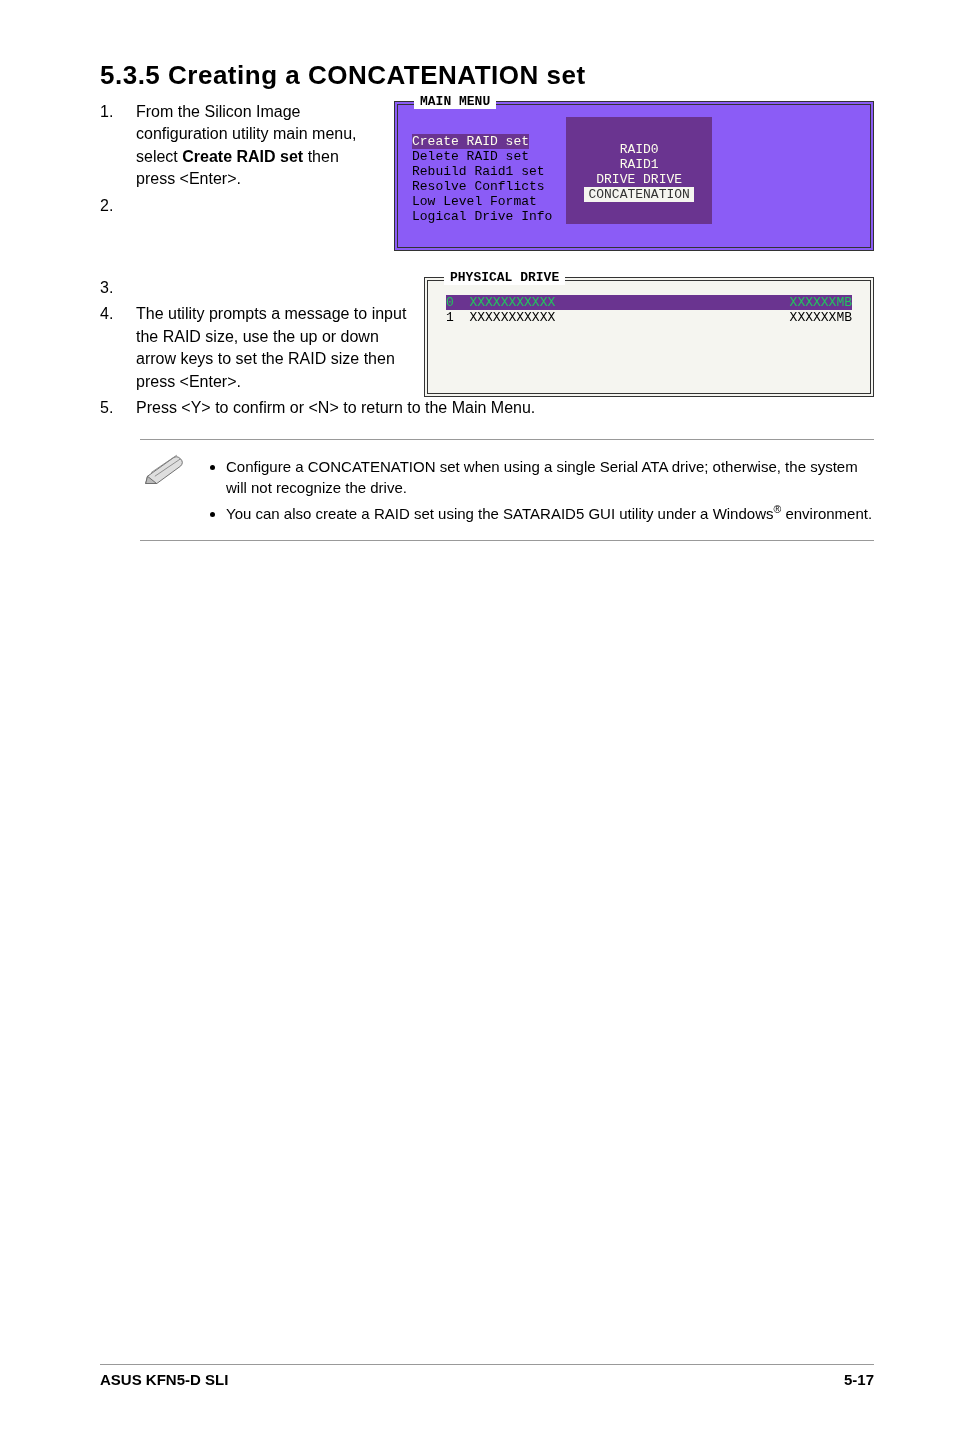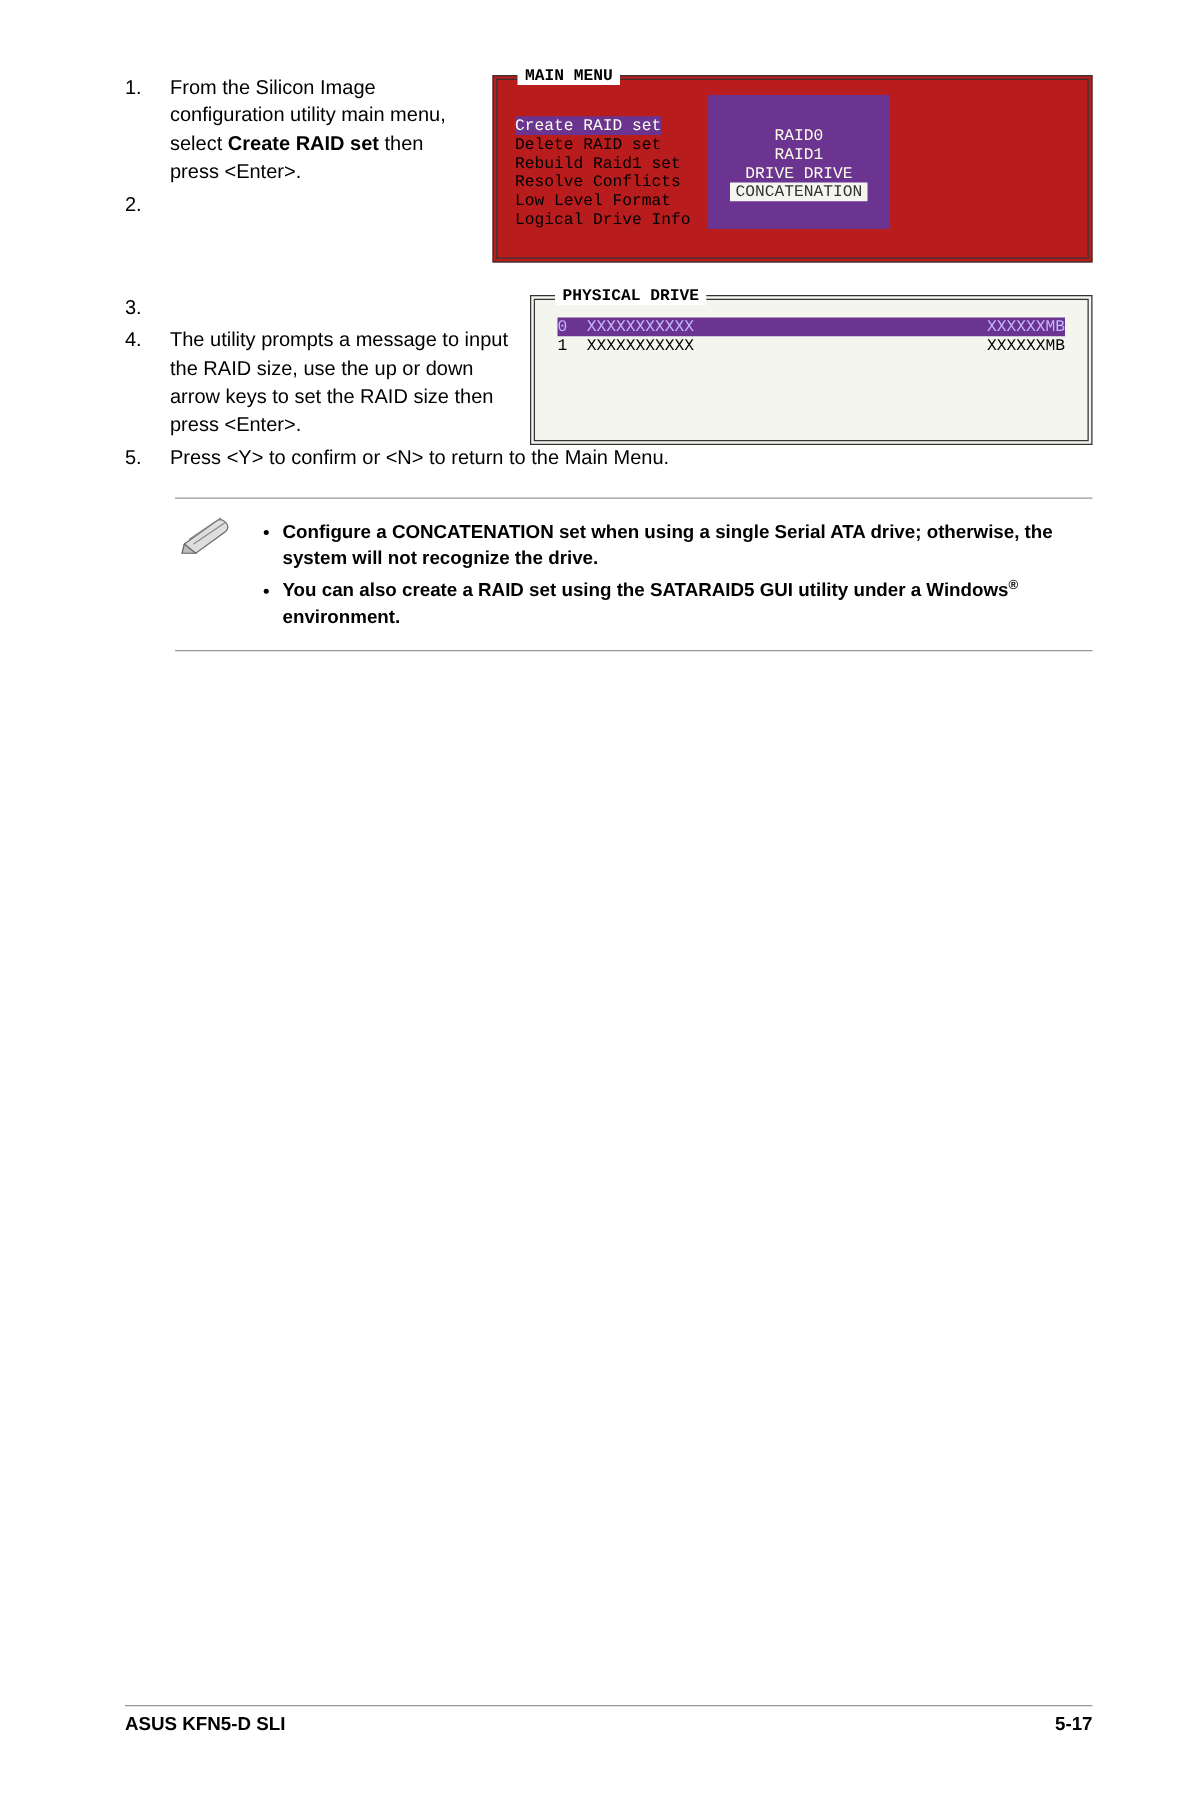--- a/index.html
+++ b/index.html
@@ -51,21 +51,21 @@
   .body {
     flex: 1;
   }
   .bold { font-weight: bold; }
 
   
   .menu-panel {
     flex: 1;
     position: relative;
     border: 4px double #333;
-    background: #b91c1c;
+    background: #8b5cf6;
     padding: 14px 14px 16px 14px;
     font-family: "Courier New", monospace;
     font-size: 13px;
     min-height: 150px;
     box-sizing: border-box;
   }
   .menu-panel .legend, .phys-panel .legend {
     position: absolute;
     top: -11px;
     left: 16px;
@@ -119,21 +119,21 @@
     font-family: "Courier New", monospace;
     font-size: 13px;
     box-sizing: border-box;
   }
   .phys-row {
     display: flex;
     justify-content: space-between;
   }
   .phys-row.sel {
     background: #6a3490;
-    color: #c4b5fd;
+    color: #22c55e;
   }
 
   .step-wide {
     margin-top: 4px;
   }
 
   .note-block {
     border-top: 1px solid #999;
     border-bottom: 1px solid #999;
     margin: 20px 0 0 40px;
@@ -152,21 +152,20 @@
   .note-list {
     flex: 1;
     list-style: disc;
     padding-left: 18px;
     margin: 6px 0;
   }
   .note-list li {
     font-size: 15px;
     line-height: 1.4;
     margin: 4px 0;
-    font-weight: bold;
   }
   sup { font-size: 0.7em; }
 
   .footer {
     position: absolute;
     bottom: 50px;
     left: 100px;
     right: 80px;
     border-top: 1px solid #999;
     padding-top: 6px;
@@ -174,20 +173,21 @@
     justify-content: space-between;
     font-size: 15px;
     font-weight: bold;
   }
 </style>
 </head>
 <body>
 
 <div class="page">
 
+  <h2 class="section">5.3.5   Creating a CONCATENATION set</h2>
 
   <div class="row">
     <div class="steps-left">
       <ol class="steps">
         <li>
           <span class="num">1.</span>
           <span class="body">
             <span>From the Silicon Image configuration utility main menu, select </span><span class="bold">Create RAID set</span><span> then press &lt;Enter&gt;.</span>
           </span>
         </li>

